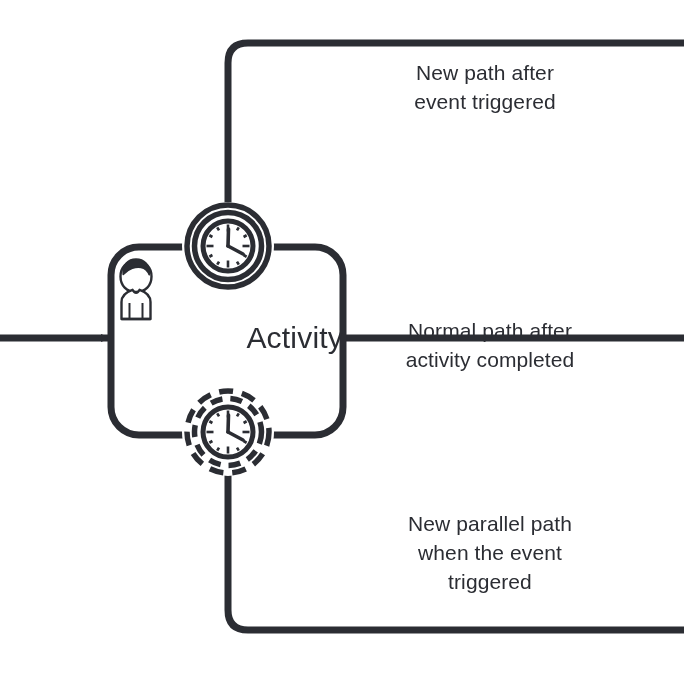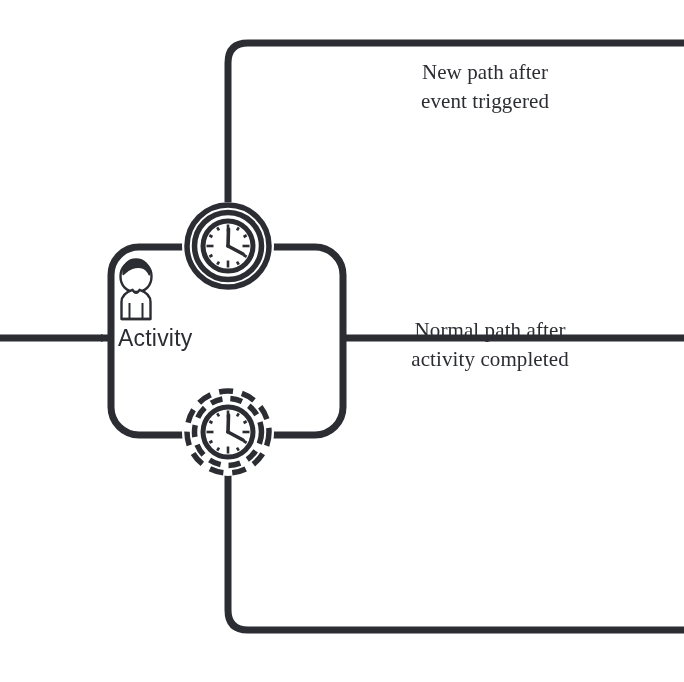--- a/index.html
+++ b/index.html
@@ -23,35 +23,35 @@
   svg.diagram-svg {
     position: absolute;
     top: 0;
     left: 0;
     width: 684px;
     height: 682px;
     display: block;
   }
   .edge-label {
     position: absolute;
-    font-family: Liberation Serif, serif;
+    font-family: Liberation Sans, sans-serif;
     font-size: 21px;
     line-height: 29px;
     color: #2b2d33;
     text-align: center;
     white-space: pre-line;
     letter-spacing: 0.1px;
   }
   .activity-label {
     position: absolute;
     font-family: "Liberation Sans", sans-serif;
-    font-size: 23px;
+    font-size: 30px;
     line-height: 28px;
     color: #2b2d33;
-    text-align: left;
+    text-align: right;
     letter-spacing: 0.2px;
   }
   #label-new-path-after-event {
     left: 335px;
     top: 58px;
     width: 300px;
   }
   #label-normal-path {
     left: 335px;
     top: 268px;
@@ -187,16 +187,19 @@
     </g>
 
   </svg>
 
   <div class="edge-label" id="label-new-path-after-event">New path after
 event triggered</div>
 
   <div class="edge-label" id="label-normal-path">Normal path after
 activity completed</div>
 
+  <div class="edge-label" id="label-new-parallel-path">New parallel path
+when the event
+triggered</div>
 
   <div class="activity-label" id="label-activity">Activity</div>
 
 </div>
 
 </body></html>

